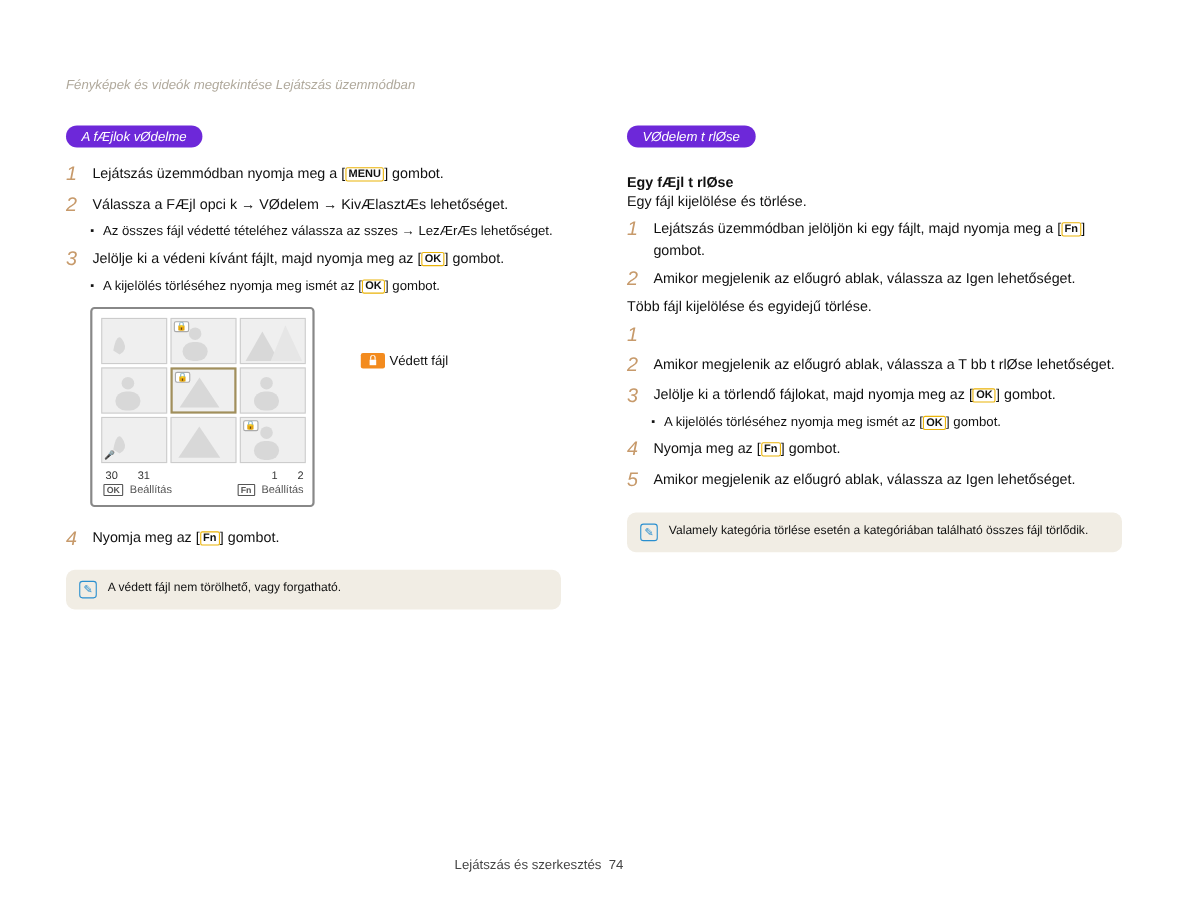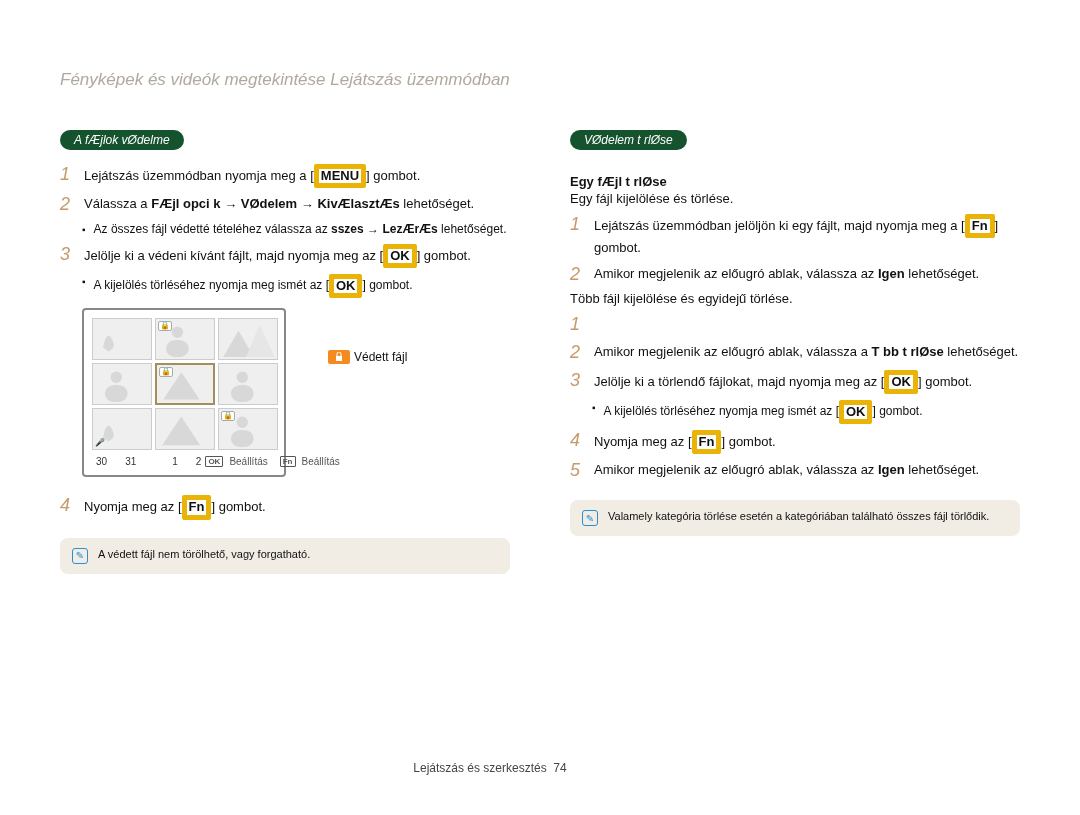--- a/index.html
+++ b/index.html
@@ -7,33 +7,33 @@
     font-family: Arial, Helvetica, sans-serif;
     font-size: 13px;
     color: #111;
     width: 1080px;
     height: 815px;
     padding: 70px 60px 30px 60px;
     position: relative;
   }
   .page-title {
     color: #b0a99c;
-    font-size: 17px;
+    font-size: 12px;
     font-weight: normal;
-    margin-bottom: 40px;
+    margin-bottom: 30px;
     font-style: italic;
   }
   .columns {
     display: flex;
     gap: 60px;
   }
   .col { flex: 1; }
   .section-badge {
     display: inline-block;
-    background: #14532d;
+    background: #6d28d9;
     color: #fff;
     padding: 3px 14px;
     border-radius: 10px;
     font-size: 12px;
     font-style: italic;
     margin-bottom: 8px;
   }
   .intro { margin-bottom: 14px; }
   .step {
     display: flex;
@@ -42,36 +42,36 @@
   }
   .stepnum {
     color: #c79a6b;
     font-style: italic;
     font-size: 18px;
     width: 16px;
     flex-shrink: 0;
     line-height: 1.2;
   }
   .steptext { line-height: 1.5; }
-  .bold { font-weight: bold; }
+  .bold { font-weight: normal; }
   .arrow { font-weight: normal; }
   .bullet {
     margin-left: 22px;
     display: flex;
     gap: 8px;
     font-size: 12px;
     margin-bottom: 4px;
   }
   .bullet::before { content: "▪"; font-size: 10px; line-height: 1.6; }
   .keycap {
     display: inline-block;
-    border: 5px solid #eab308;
+    border: 1px solid #eab308;
     border-radius: 2px;
     padding: 0 2px;
-    font-size: 13px;
+    font-size: 10px;
     font-weight: bold;
     vertical-align: middle;
     line-height: 1.1;
   }
   .figure-wrap {
     display: flex;
     gap: 14px;
     margin: 10px 0 18px 22px;
     align-items: flex-start;
   }
@@ -109,21 +109,21 @@
   }
   .smallicon {
     position: absolute;
     bottom: 2px; left: 2px;
     font-size: 8px;
     color: #555;
   }
   .gridfooter {
     font-size: 10px;
     display: flex;
-    flex-direction: row;
+    flex-direction: column;
     gap: 2px;
   }
   .gridfooter .date {
     display: flex;
     gap: 18px;
     color: #333;
     padding-left: 4px;
   }
   .gridfooter .legend {
     display: flex;
@@ -175,21 +175,21 @@
     width: 16px; height: 16px;
     border: 1.5px solid #2a8fcf;
     color: #2a8fcf;
     border-radius: 3px;
     display:flex; align-items:center; justify-content:center;
     font-size: 10px;
     flex-shrink:0;
   }
   .footer {
     position: absolute;
-    bottom: 40px;
+    bottom: 22px;
     width: 949px;
     left: 0;
     text-align: center;
     font-size: 12px;
     color: #444;
     padding-left: 31px;
   }
 </style>
 </head>
 <body>

